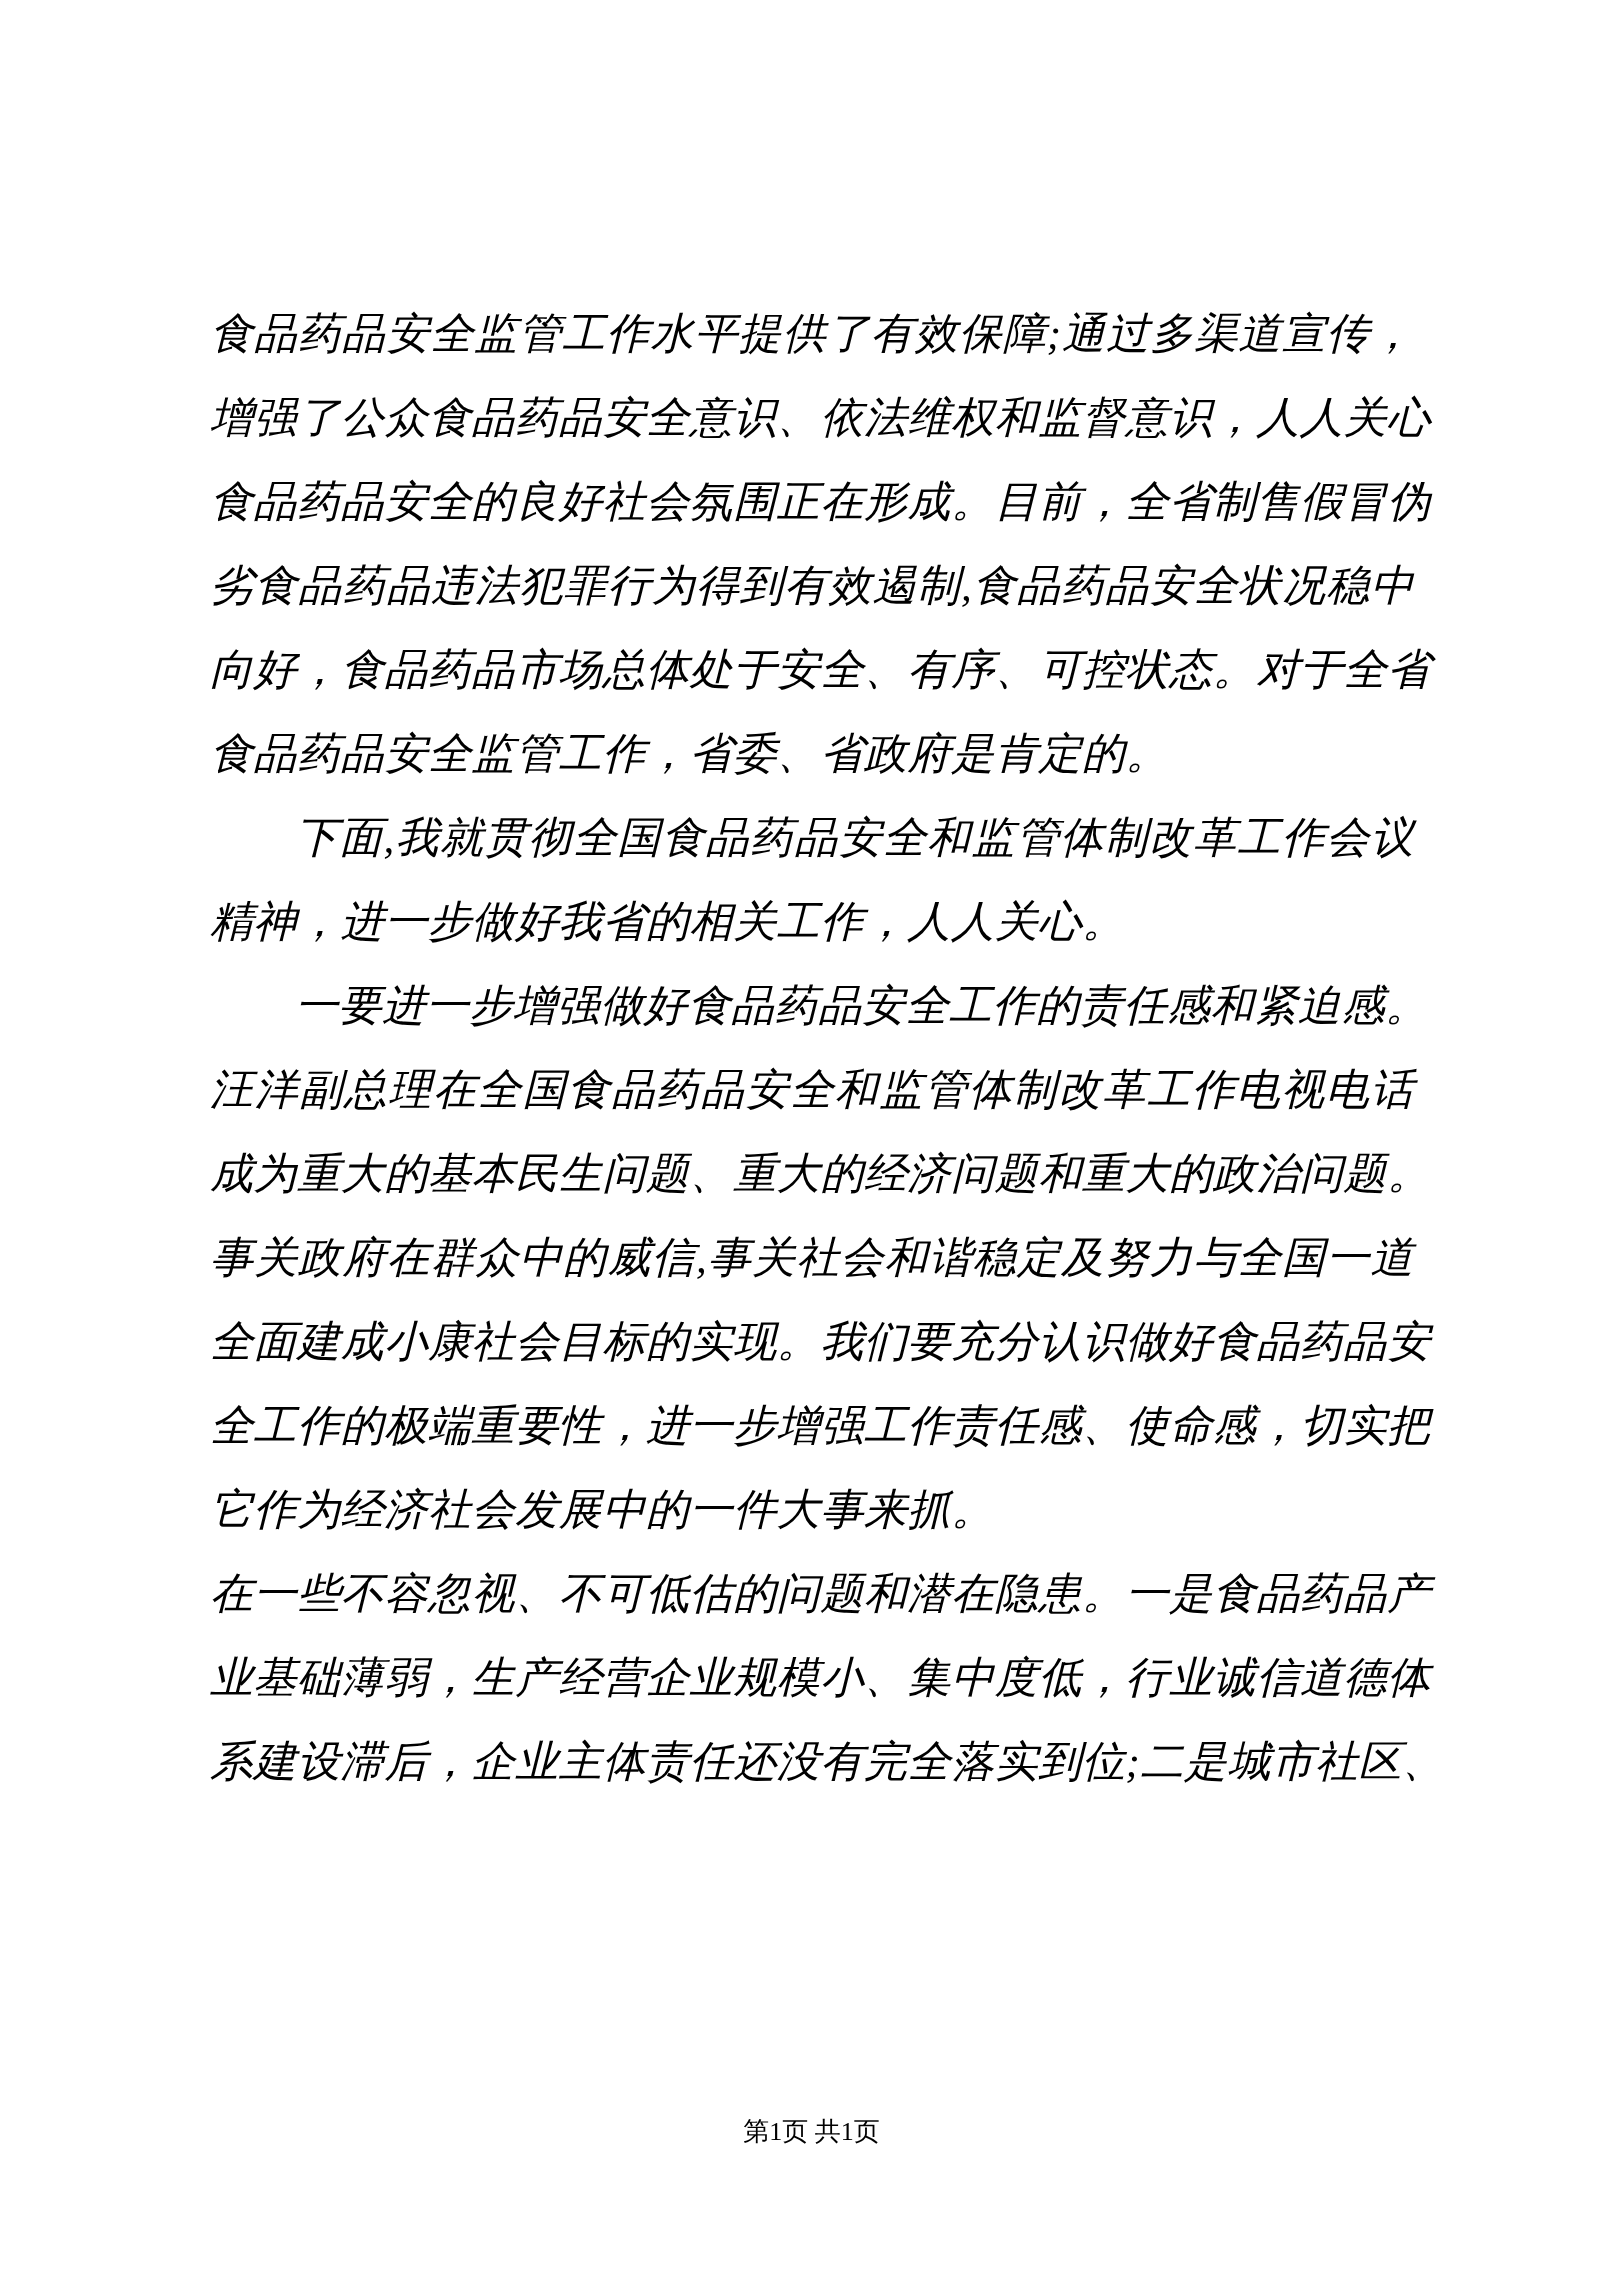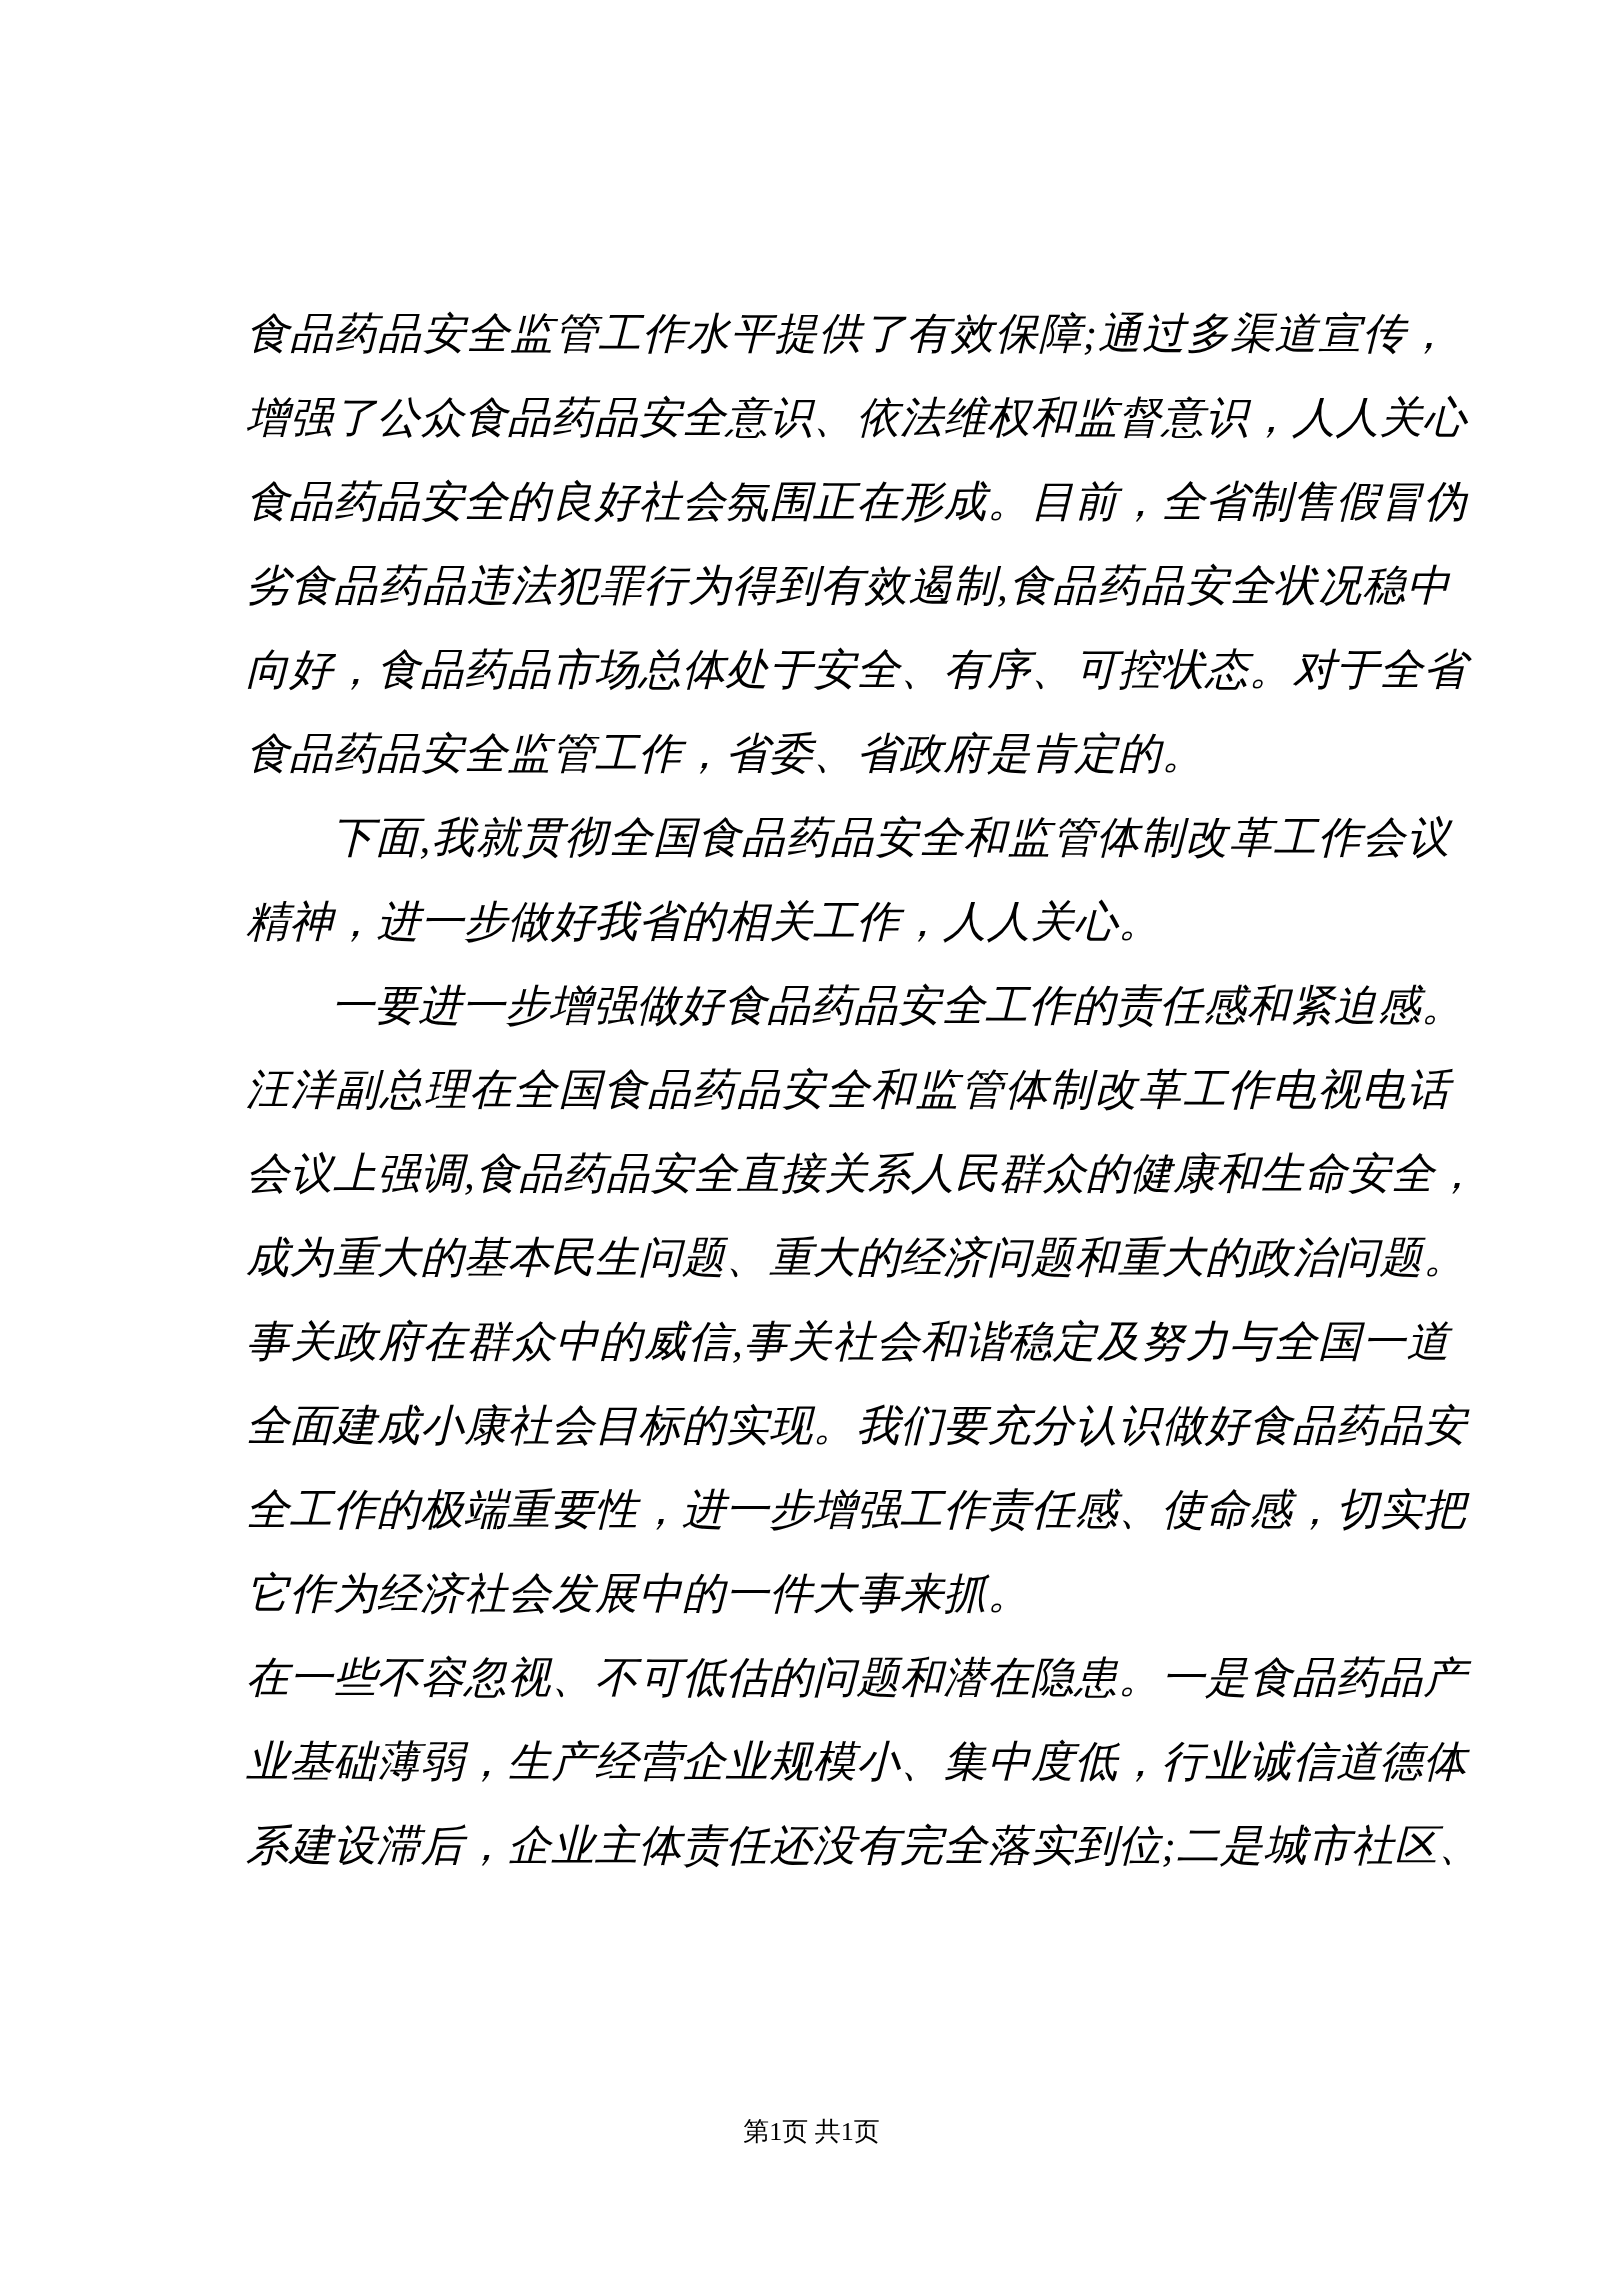--- a/index.html
+++ b/index.html
@@ -13,21 +13,20 @@
     position: relative;
     font-family: "Liberation Serif", "DejaVu Serif", serif;
     color: #000000;
     overflow: hidden;
   }
   #doc-body {
     position: absolute;
     left: 210px;
     top: 292px;
     width: 1204px;
-    margin-left: 36px;
   }
   .line {
     height: 84px;
     line-height: 84px;
     font-size: 43px;
     font-style: italic;
     white-space: nowrap;
     text-align: justify;
     text-align-last: justify;
     letter-spacing: 0.6px;
@@ -57,21 +56,20 @@
     <div class="line">食品药品安全监管工作水平提供了有效保障;通过多渠道宣传，</div>
     <div class="line">增强了公众食品药品安全意识、依法维权和监督意识，人人关心</div>
     <div class="line">食品药品安全的良好社会氛围正在形成。目前，全省制售假冒伪</div>
     <div class="line">劣食品药品违法犯罪行为得到有效遏制,食品药品安全状况稳中</div>
     <div class="line">向好，食品药品市场总体处于安全、有序、可控状态。对于全省</div>
     <div class="line no-just-last">食品药品安全监管工作，省委、省政府是肯定的。</div>
     <div class="line indent">下面,我就贯彻全国食品药品安全和监管体制改革工作会议</div>
     <div class="line no-just-last">精神，进一步做好我省的相关工作，人人关心。</div>
     <div class="line indent">一要进一步增强做好食品药品安全工作的责任感和紧迫感。</div>
     <div class="line">汪洋副总理在全国食品药品安全和监管体制改革工作电视电话</div>
-    <div class="line">会议上强调,食品药品安全直接关系人民群众的健康和生命安全，</div>
     <div class="line">成为重大的基本民生问题、重大的经济问题和重大的政治问题。</div>
     <div class="line">事关政府在群众中的威信,事关社会和谐稳定及努力与全国一道</div>
     <div class="line">全面建成小康社会目标的实现。我们要充分认识做好食品药品安</div>
     <div class="line">全工作的极端重要性，进一步增强工作责任感、使命感，切实把</div>
     <div class="line no-just-last">它作为经济社会发展中的一件大事来抓。</div>
     <div class="line">在一些不容忽视、不可低估的问题和潜在隐患。一是食品药品产</div>
     <div class="line">业基础薄弱，生产经营企业规模小、集中度低，行业诚信道德体</div>
     <div class="line">系建设滞后，企业主体责任还没有完全落实到位;二是城市社区、</div>
   </div>
 

